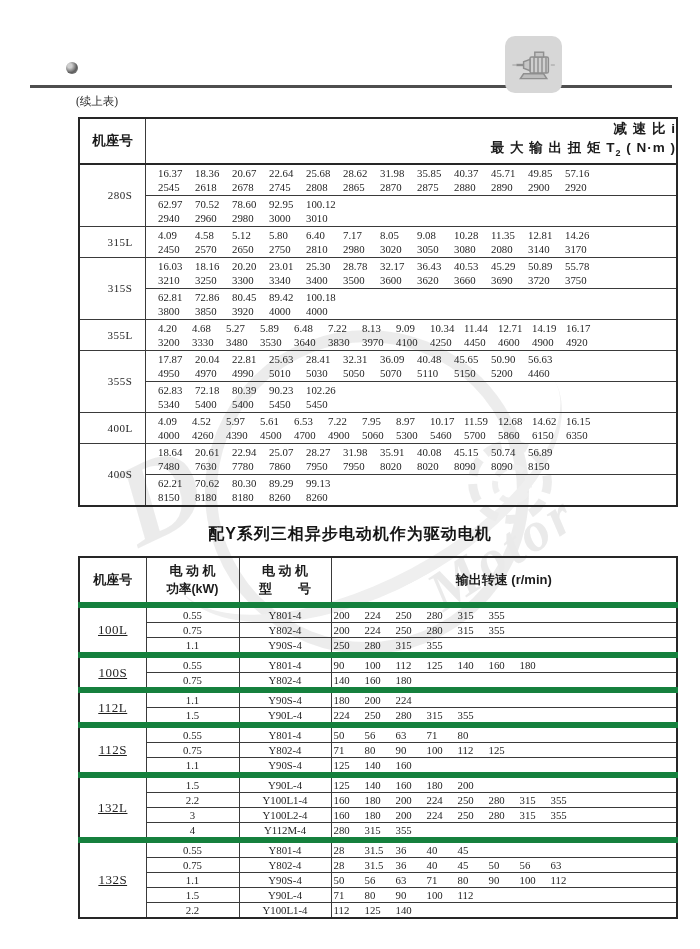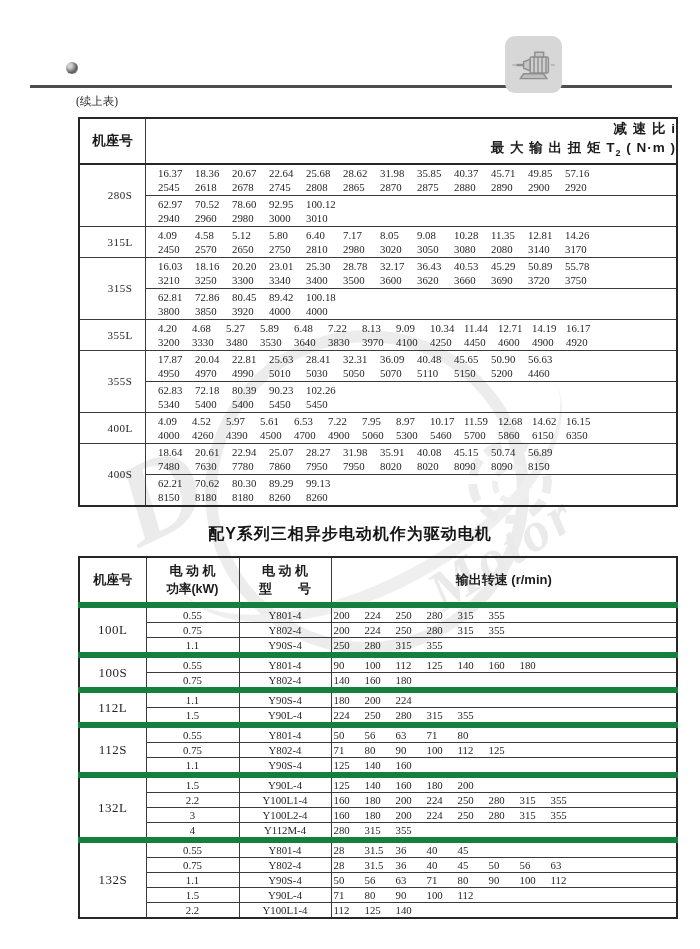--- a/index.html
+++ b/index.html
@@ -57,21 +57,21 @@
   
   .sec2-title{position:absolute;left:0;right:0;top:524px;margin:0;text-align:center;z-index:1;
         font-family:"Liberation Sans",sans-serif;font-size:16px;font-weight:700;
         letter-spacing:1px;color:#151515;}
 
   
   .t2 thead th{border-bottom:2px solid #262626;height:44px;font-size:13px;line-height:18px;}
   .t2 .h-sub{font-size:12.5px;font-weight:600;}
   .t2 col.c1{width:67px;} .t2 col.c2{width:93px;} .t2 col.c3{width:92px;}
   .t2 tbody td{height:14px;line-height:14px;font-size:10.8px;}
-  .t2 td.frame{text-align:center;font-size:13px;letter-spacing:.5px;}
+  .t2 td.frame{text-align:center;font-size:13px;letter-spacing:.5px;text-decoration:underline;}
   .t2 td.power,.t2 td.model{text-align:center;}
   .t2 td.speed{padding-left:2px;}
   .t2 td.speed .s{display:inline-block;width:31px;}
   .t2 tbody td{border-top:1px solid #555;}
   .t2 tbody tr.gstart td{border-top:6px solid #15803d;}
 </style>
 </head>
 <body>
 
 <div class="page">

